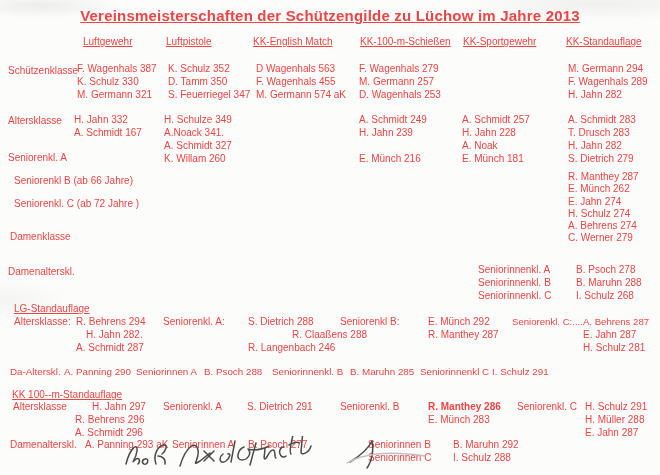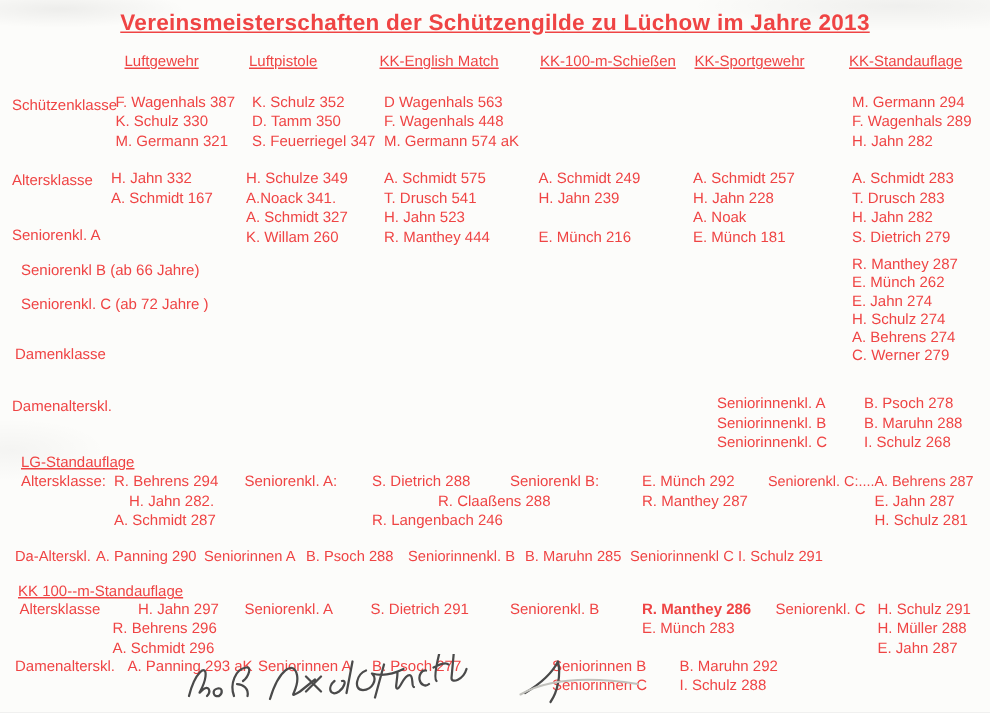--- a/index.html
+++ b/index.html
@@ -48,46 +48,45 @@
       <div class="ln">K. Schulz 330</div>
       <div class="ln">M. Germann 321</div>
     </div>
   <div class="cell" style="left:168px;top:62px;">
       <div class="ln">K. Schulz 352</div>
       <div class="ln">D. Tamm 350</div>
       <div class="ln">S. Feuerriegel 347</div>
     </div>
   <div class="cell" style="left:256px;top:62px;">
       <div class="ln">D Wagenhals 563</div>
-      <div class="ln">F. Wagenhals 448</div>
+      <div class="ln">F. Wagenhals 455</div>
       <div class="ln">M. Germann 574 aK</div>
+    </div>
+  <div class="cell" style="left:359px;top:62px;">
+      <div class="ln">F. Wagenhals 279</div>
+      <div class="ln">M. Germann 257</div>
+      <div class="ln">D. Wagenhals 253</div>
     </div>
   <div class="cell" style="left:568px;top:62px;">
       <div class="ln">M. Germann 294</div>
       <div class="ln">F. Wagenhals 289</div>
       <div class="ln">H. Jahn 282</div>
     </div>
 
   <span class="t" style="left:8px;top:115px;">Altersklasse</span>
   <span class="t" style="left:8px;top:152px;">Seniorenkl. A</span>
   <div class="cell" style="left:74px;top:113px;">
       <div class="ln">H. Jahn 332</div>
       <div class="ln">A. Schmidt 167</div>
     </div>
   <div class="cell" style="left:164px;top:113px;">
       <div class="ln">H. Schulze 349</div>
       <div class="ln">A.Noack 341.</div>
       <div class="ln">A. Schmidt 327</div>
       <div class="ln">K. Willam 260</div>
-    </div>
-  <div class="cell" style="left:256px;top:113px;">
-      <div class="ln">A. Schmidt 575</div>
-      <div class="ln">T. Drusch 541</div>
-      <div class="ln">H. Jahn 523</div>
-      <div class="ln">R. Manthey 444</div>
     </div>
   <div class="cell" style="left:359px;top:113px;">
       <div class="ln">A. Schmidt 249</div>
       <div class="ln">H. Jahn 239</div>
       <div class="ln"></div>
       <div class="ln">E. Münch 216</div>
     </div>
   <div class="cell" style="left:462px;top:113px;">
       <div class="ln">A. Schmidt 257</div>
       <div class="ln">H. Jahn 228</div>

